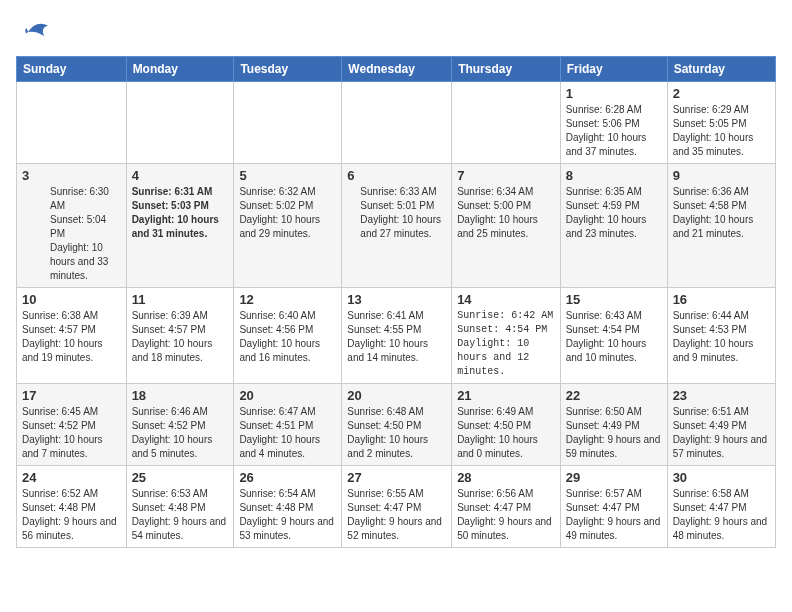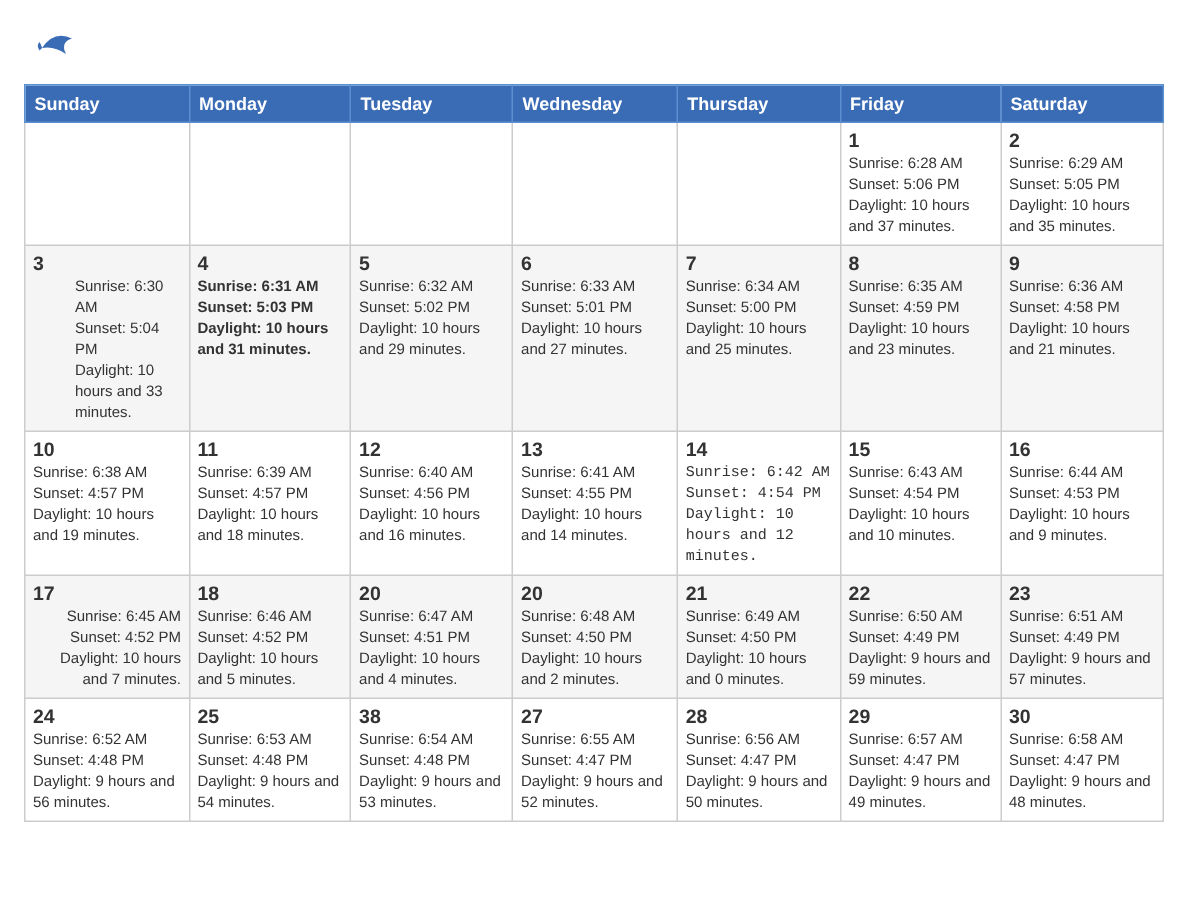--- a/index.html
+++ b/index.html
@@ -154,21 +154,21 @@
 Daylight: 10 hours and 31 minutes.</div>
         </td>
         <td>
           <span class="day-number">5</span>
           <div class="day-info" style="white-space: pre-line;">Sunrise: 6:32 AM
 Sunset: 5:02 PM
 Daylight: 10 hours and 29 minutes.</div>
         </td>
         <td>
           <span class="day-number">6</span>
-          <div class="day-info" style="white-space: pre-line;">Sunrise: 6:33 AM
+          <div class="day-info" style="white-space: pre-line; margin-left: 13px;">Sunrise: 6:33 AM
 Sunset: 5:01 PM
 Daylight: 10 hours and 27 minutes.</div>
         </td>
         <td>
           <span class="day-number">7</span>
           <div class="day-info" style="white-space: pre-line;">Sunrise: 6:34 AM
 Sunset: 5:00 PM
 Daylight: 10 hours and 25 minutes.</div>
         </td>
         <td>
@@ -224,21 +224,21 @@
         <td>
           <span class="day-number">16</span>
           <div class="day-info" style="white-space: pre-line;">Sunrise: 6:44 AM
 Sunset: 4:53 PM
 Daylight: 10 hours and 9 minutes.</div>
         </td>
       </tr>
       <tr>
         <td>
           <span class="day-number">17</span>
-          <div class="day-info" style="white-space: pre-line; text-align: right;">Sunrise: 6:45 AM
+          <div class="day-info" style="white-space: pre-line;">Sunrise: 6:45 AM
 Sunset: 4:52 PM
 Daylight: 10 hours and 7 minutes.</div>
         </td>
         <td>
           <span class="day-number">18</span>
           <div class="day-info" style="white-space: pre-line;">Sunrise: 6:46 AM
 Sunset: 4:52 PM
 Daylight: 10 hours and 5 minutes.</div>
         </td>
         <td>
@@ -279,21 +279,21 @@
 Sunset: 4:48 PM
 Daylight: 9 hours and 56 minutes.</div>
         </td>
         <td>
           <span class="day-number">25</span>
           <div class="day-info" style="white-space: pre-line;">Sunrise: 6:53 AM
 Sunset: 4:48 PM
 Daylight: 9 hours and 54 minutes.</div>
         </td>
         <td>
-          <span class="day-number">38</span>
+          <span class="day-number">26</span>
           <div class="day-info" style="white-space: pre-line;">Sunrise: 6:54 AM
 Sunset: 4:48 PM
 Daylight: 9 hours and 53 minutes.</div>
         </td>
         <td>
           <span class="day-number">27</span>
           <div class="day-info" style="white-space: pre-line;">Sunrise: 6:55 AM
 Sunset: 4:47 PM
 Daylight: 9 hours and 52 minutes.</div>
         </td>

